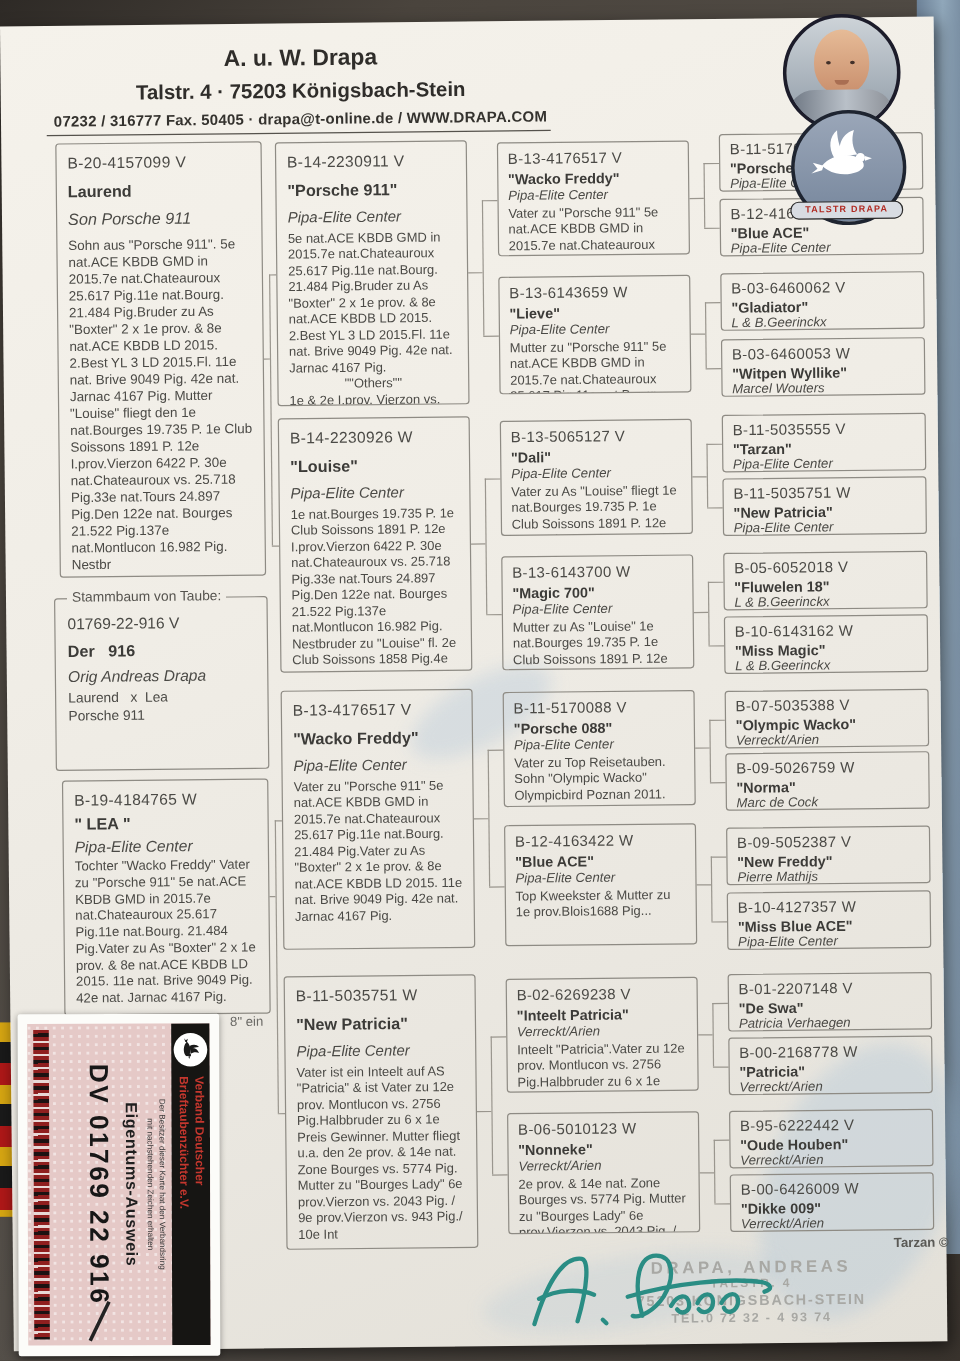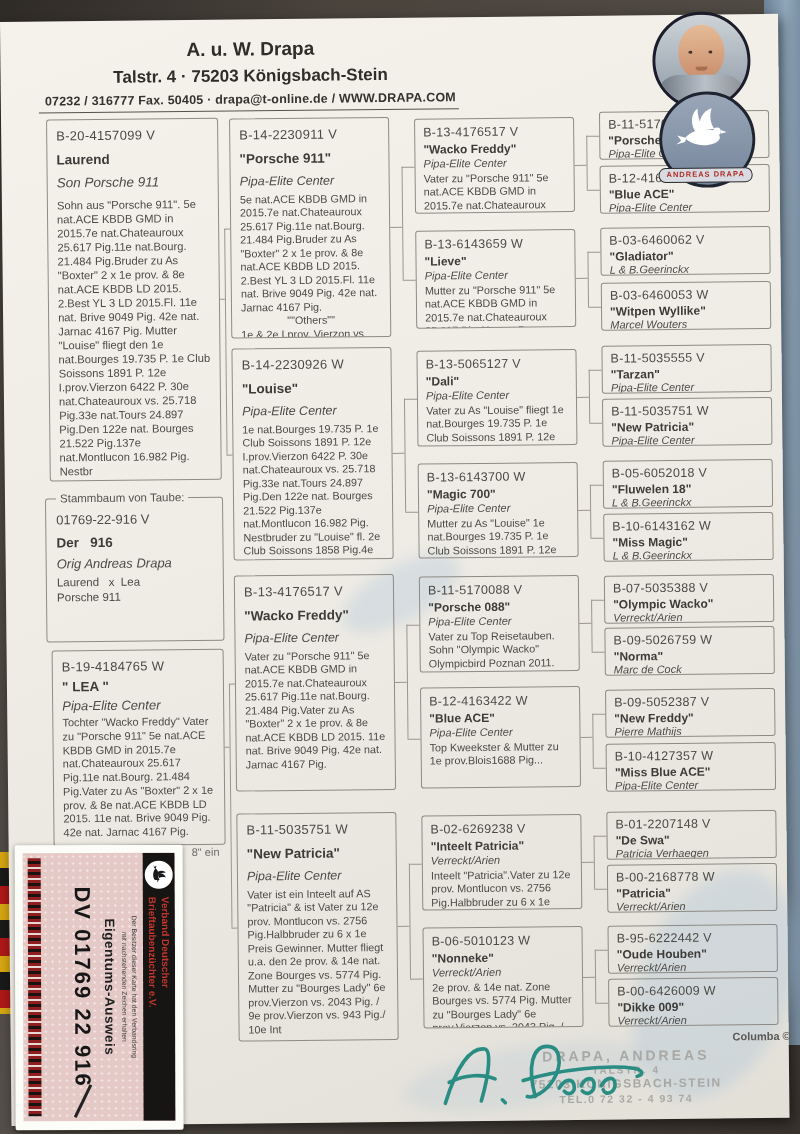--- a/index.html
+++ b/index.html
@@ -116,21 +116,21 @@
       <svg viewBox="0 0 100 80" style="position:absolute;left:10px;top:6px;width:64px;height:54px;">
         <g fill="#ffffff">
           <path d="M44 44 C40 28 48 14 62 10 C58 22 60 34 66 42 Z"></path>
           <path d="M36 46 C28 32 30 18 40 10 C40 22 44 36 50 44 Z"></path>
           <path d="M20 56 C30 44 48 40 62 44 C70 46 76 52 74 58 C70 66 52 70 38 66 C30 64 24 60 20 56 Z"></path>
           <circle cx="70" cy="46" r="6"></circle>
           <path d="M76 44 L85 47 L76 50 Z"></path>
           <path d="M22 56 L8 52 L14 60 L6 66 L20 62 Z"></path>
         </g>
       </svg>
-      <div class="logo-banner">ANDREAS DRAPA</div>
+      <div class="logo-banner">TALSTR DRAPA</div>
     </div>
 
     <div class="pbox" style="left:45px;top:98px;width:172px;height:362px;">
       <div class="ring">B-20-4157099 V</div>
       <div class="bname">Laurend</div>
       <div class="strain" style="font-size:13.5px;margin-bottom:8px;">Son Porsche 911</div>
       <div class="notes" style="font-size:11.2px;">Sohn aus "Porsche 911". 5e nat.ACE KBDB GMD in 2015.7e nat.Chateauroux 25.617 Pig.11e nat.Bourg. 21.484 Pig.Bruder zu As "Boxter" 2 x 1e prov. &amp; 8e nat.ACE KBDB LD 2015. 2.Best YL 3 LD 2015.Fl. 11e nat.  Brive   9049 Pig. 42e nat. Jarnac 4167 Pig. Mutter "Louise" fliegt den 1e nat.Bourges 19.735 P. 1e Club Soissons 1891 P. 12e I.prov.Vierzon 6422 P. 30e nat.Chateauroux vs. 25.718 Pig.33e nat.Tours 24.897 Pig.Den 122e nat. Bourges 21.522 Pig.137e nat.Montlucon 16.982 Pig. Nestbr</div>
     </div>
 
     <fieldset class="stammbaum">
@@ -181,21 +181,21 @@
       </div>
       <div class="stamp-slash"></div>
     </div>
 
     <div class="addr">
       <div class="l1">DRAPA, ANDREAS</div>
       <div class="l2">TALSTR. 4</div>
       <div class="l3">75203 KÖNIGSBACH-STEIN</div>
       <div class="l4">TEL.0 72 32 - 4 93 74</div>
     </div>
-    <div class="columba">Columba ©</div>
+    <div class="columba">Tarzan ©</div>
     <svg class="sig" viewBox="0 0 240 85">
       <g fill="none" stroke="#2a8d84" stroke-width="3.6" stroke-linecap="round">
         <path d="M14 66 C26 28 40 10 54 12 C60 13 59 34 50 64"></path>
         <path d="M18 45 C34 37 52 37 64 42"></path>
         <path d="M71 63 l3 3"></path>
         <path d="M104 60 C96 30 102 10 116 10 C130 10 132 28 122 44 C114 56 102 62 96 60"></path>
         <path d="M92 44 C130 33 178 29 204 33 C212 35 213 39 206 41"></path>
         <path d="M128 52 C134 42 142 42 143 50 C144 57 137 60 133 55"></path>
         <path d="M150 50 C155 40 163 41 163 49 C163 57 155 60 151 55"></path>
         <path d="M170 50 C176 40 184 41 184 49 C183 58 174 60 172 54"></path>

